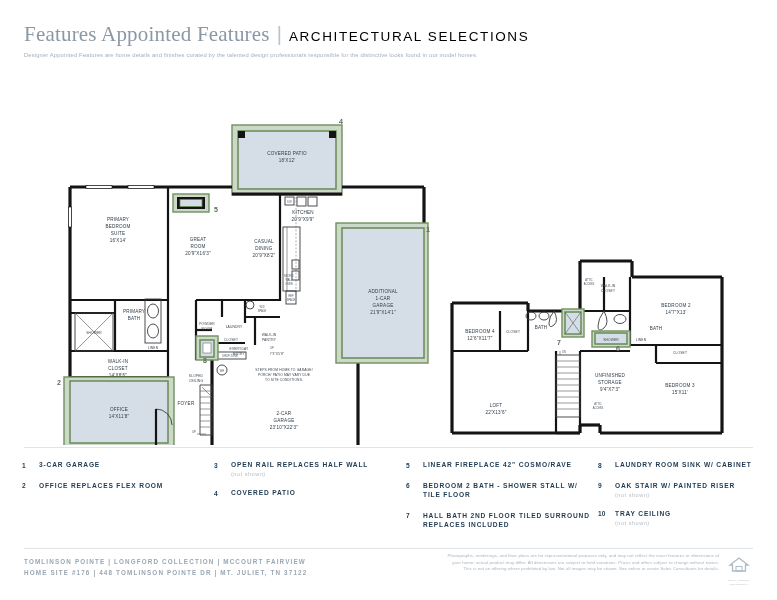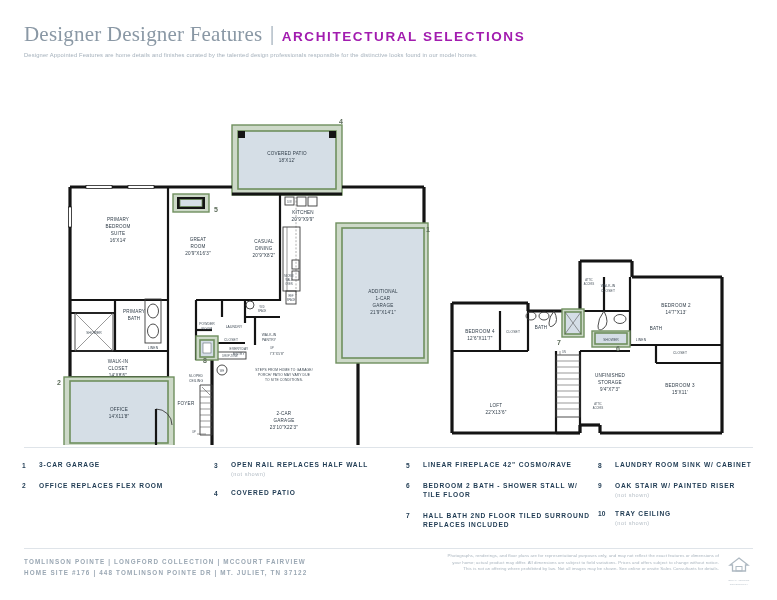--- a/index.html
+++ b/index.html
@@ -23,23 +23,23 @@
     font-weight: 400;
   }
   .title-div {
     color: #b9c3cc;
     font-size: 20px;
     margin: 0 7px;
     font-weight: 300;
   }
   .title-sub {
     font-size: 13.5px;
-    color: #a21caf;
+    color: #000000;
     letter-spacing: 1.6px;
-    font-weight: 700;
+    font-weight: 400;
   }
   .header-desc {
     margin-top: 5px;
     font-size: 5.8px;
     color: #a4b0bb;
     letter-spacing: 0.15px;
   }
 
   
   .plan { position: absolute; left: 0; top: 55px; width: 777px; height: 390px; }
@@ -121,21 +121,21 @@
   .eho-caption {
     font-size: 2.4px; color: #b4bec7; letter-spacing: 0.1px; margin-top: 1px;
     line-height: 3px;
   }
 </style>
 </head>
 <body>
 
 <div class="header">
   <div class="header-titles">
-    <span class="title-main">Designer Designer Features</span>
+    <span class="title-main">Features Appointed Features</span>
     <span class="title-div">|</span>
     <span class="title-sub">ARCHITECTURAL SELECTIONS</span>
   </div>
   <div class="header-desc">Designer Appointed Features are home details and finishes curated by the talented design professionals responsible for the distinctive looks found in our model homes.</div>
 </div>
 
 <div class="plan">
 <svg width="777" height="390" viewBox="0 0 777 390" xmlns="http://www.w3.org/2000/svg">
   <defs>
     <style>

